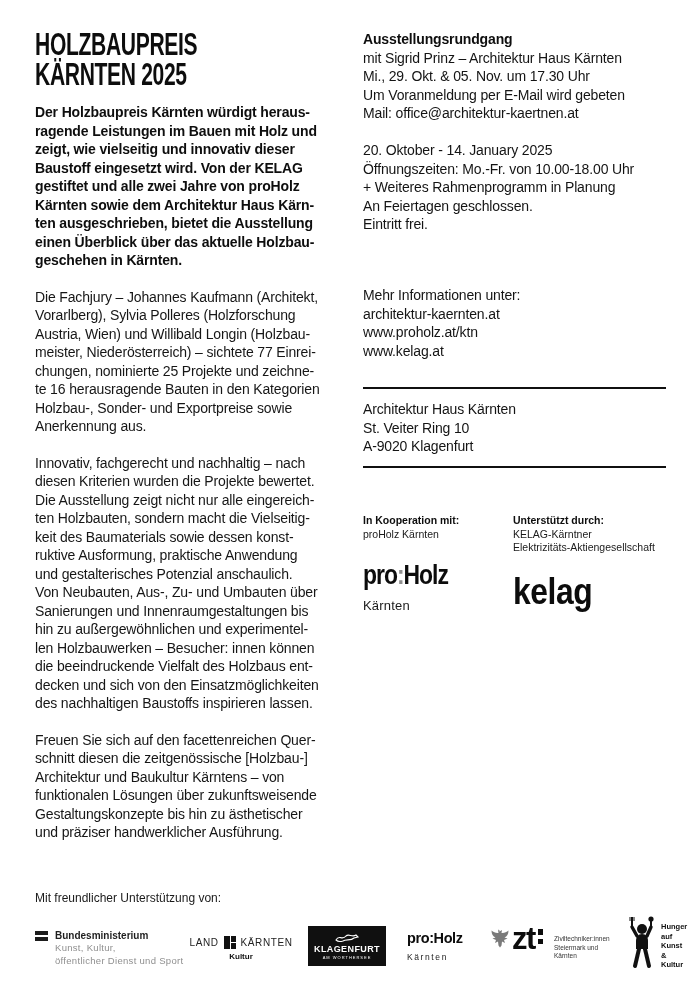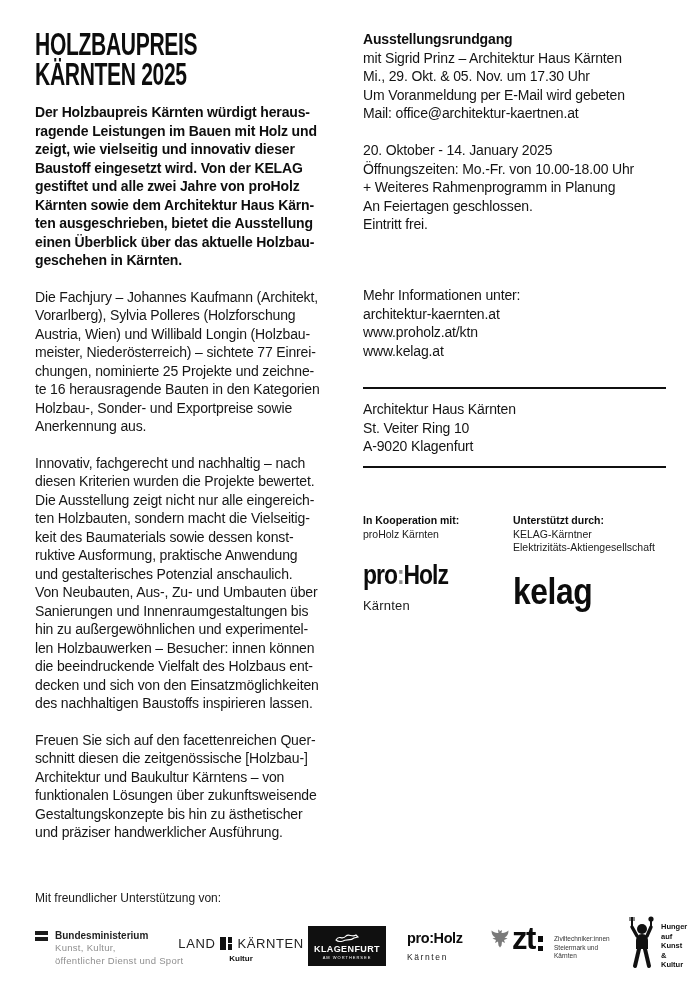--- a/index.html
+++ b/index.html
@@ -48,39 +48,39 @@
   
   .bm { left:35px; top:929px; display:flex; }
   .bm-flag { margin-top:2px; margin-right:7px; }
   .bm-flag .bar { width:13px; height:3.5px; background:#1c1c1c; }
   .bm-flag .bar + .bar { margin-top:2.5px; }
   .bm-title { font-size:10px; font-weight:700; color:#1f1f1f; line-height:13px; }
   .bm-sub { font-size:9.5px; line-height:12.5px; color:#8f8f8f; white-space:pre-line; letter-spacing:0.3px; }
   
   .land { left:191px; top:936px; width:100px; text-align:center; }
   .land-row { display:flex; align-items:center; justify-content:center; gap:5px; }
-  .land-word { font-size:13px; letter-spacing:0.6px; color:#222; }
+  .land-word { font-size:10px; letter-spacing:0.6px; color:#222; }
   .land-mark { display:flex; gap:1.5px; }
   .land-mark .bar { width:6px; height:13px; background:#111; }
   .land-mark .dots { display:flex; flex-direction:column; gap:1px; }
   .land-mark .dots div { width:4.5px; height:6px; background:#111; }
   .land-sub { margin-top:3px; font-size:8px; font-weight:700; color:#111; }
   
   .kf { left:308px; top:926px; width:78px; height:40px; background:#101010; color:#fff;
         display:flex; flex-direction:column; align-items:center; justify-content:center; }
   .kf-title { font-size:9px; font-weight:700; letter-spacing:0.4px; margin-top:1px; }
   .kf-sub { font-size:4px; letter-spacing:1px; margin-top:1.5px; }
   
   .phf { left:407px; top:930px; }
   .phf-main { font-size:14.5px; font-weight:700; letter-spacing:-0.4px; color:#0d0d0d; }
   .phf-sub { margin-top:6px; font-size:8.5px; letter-spacing:1.6px; color:#222; }
   
   .zt { left:486px; top:920px; width:130px; height:52px; }
   .zt-eagle { position:absolute; left:0; top:8px; }
-  .zt-word { position:absolute; left:26px; top:2px; display:flex; align-items:flex-end; }
+  .zt-word { position:absolute; left:26px; top:2px; display:flex; align-items:center; }
   .zt-text { font-size:31px; font-weight:700; letter-spacing:-1.5px; line-height:34px; color:#0c0c0c; }
   .zt-colon { display:flex; flex-direction:column; gap:4px; margin-left:3px; margin-bottom:5px; }
   .zt-colon div { width:5.5px; height:5.5px; background:#0c0c0c; }
   .zt-lines { position:absolute; left:68px; top:15px; font-size:6.5px; line-height:8.5px; color:#333; white-space:pre-line; }
   
   .hg { left:627px; top:916px; width:70px; height:56px; }
   .hg-fig { position:absolute; left:0; top:0; }
   .hg-lines { position:absolute; left:34px; top:6px; font-size:7.5px; font-weight:700; line-height:9.5px; color:#111; white-space:pre-line; }
 </style>
 </head>

